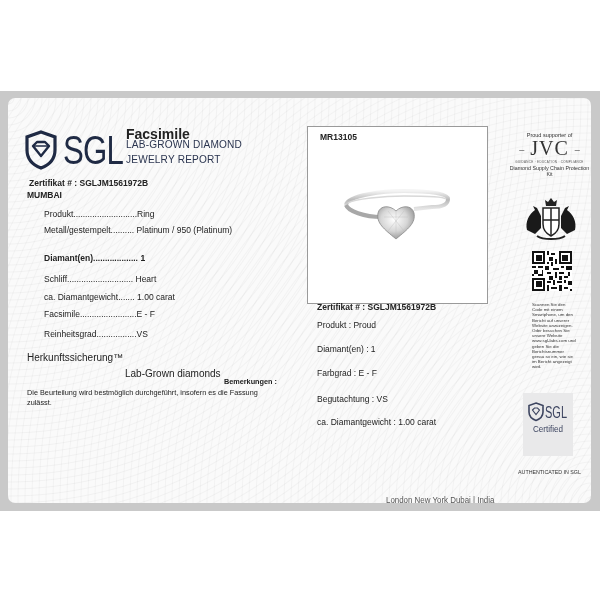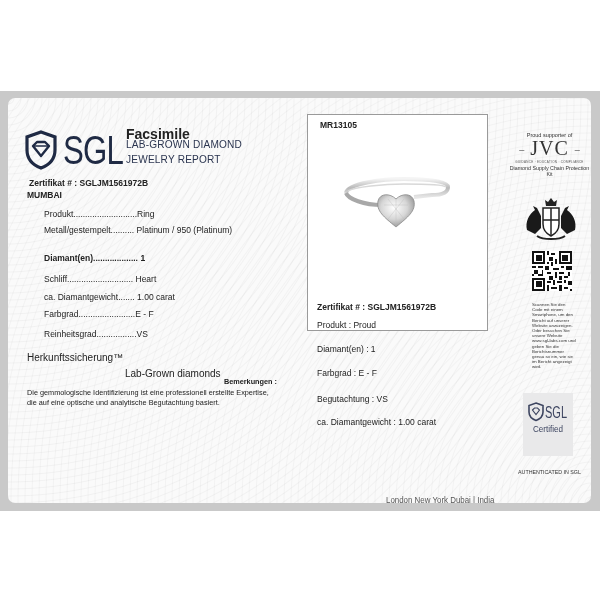--- a/index.html
+++ b/index.html
@@ -41,21 +41,21 @@
     .spec.bold { font-weight: bold; }
 
     .origin { position: absolute; left: 19px; top: 254px; font-size: 10px; font-weight: normal; }
     .origin .val { position: absolute; left: 98px; top: 16px; white-space: nowrap; }
 
     .remarks { position: absolute; left: 19px; top: 279px; width: 250px; font-size: 7.3px; line-height: 10.5px; color: #222; }
     .remarks .head { font-weight: bold; text-align: right; }
 
     
     .photo-box {
-      position: absolute; left: 299px; top: 16px; width: 181px; height: 217px;
+      position: absolute; left: 299px; top: 28px; width: 181px; height: 178px;
       background: #ffffff; border: 1px solid #9a9a9a;
     }
     .photo-code { position: absolute; left: 12px; top: 5px; font-size: 8.5px; font-weight: bold; color: #222; }
     .ring { position: absolute; left: 36px; top: 54px; width: 110px; height: 80px; }
 
     .mid-spec { position: absolute; left: 309px; font-size: 8.5px; color: #222; white-space: nowrap; }
     .mid-spec.bold { font-weight: bold; }
 
     
     .jvc { position: absolute; left: 500px; top: 26px; width: 83px; text-align: center; color: #333; margin-top: 8px; }
@@ -112,34 +112,34 @@
     <div class="spec bold" style="top:155px">
       <span class="lbl">Diamant(en)...................</span> <span>1</span>
     </div>
     <div class="spec" style="top:176px">
       <span class="lbl">Schliff............................</span> <span>Heart</span>
     </div>
     <div class="spec" style="top:194px">
       <span class="lbl">ca. Diamantgewicht.......</span> <span>1.00 carat</span>
     </div>
     <div class="spec" style="top:211px">
-      <span class="lbl">Farbgrad........................</span><span>E - F</span>
+      <span class="lbl">Facsimile........................</span><span>E - F</span>
     </div>
     <div class="spec" style="top:231px">
       <span class="lbl">Reinheitsgrad.................</span><span>VS</span>
     </div>
 
     <div class="origin">
       <span>Herkunftssicherung™</span>
       <span class="val">Lab-Grown diamonds</span>
     </div>
 
     <div class="remarks">
       <div class="head">Bemerkungen :</div>
-      <div>Die gemmologische Identifizierung ist eine professionell erstellte Expertise, die auf eine optische und analytische Begutachtung basiert.</div>
+      <div>Die Beurteilung wird bestmöglich durchgeführt, insofern es die Fassung zulässt.</div>
     </div>
 
     <div class="photo-box">
       <div class="photo-code">MR13105</div>
       <svg class="ring" viewBox="0 0 110 80">
         <defs>
           <linearGradient id="band" x1="0" y1="0" x2="0" y2="1">
             <stop offset="0" stop-color="#f4f4f4"></stop>
             <stop offset="0.5" stop-color="#b9b9b9"></stop>
             <stop offset="1" stop-color="#e6e6e6"></stop>

